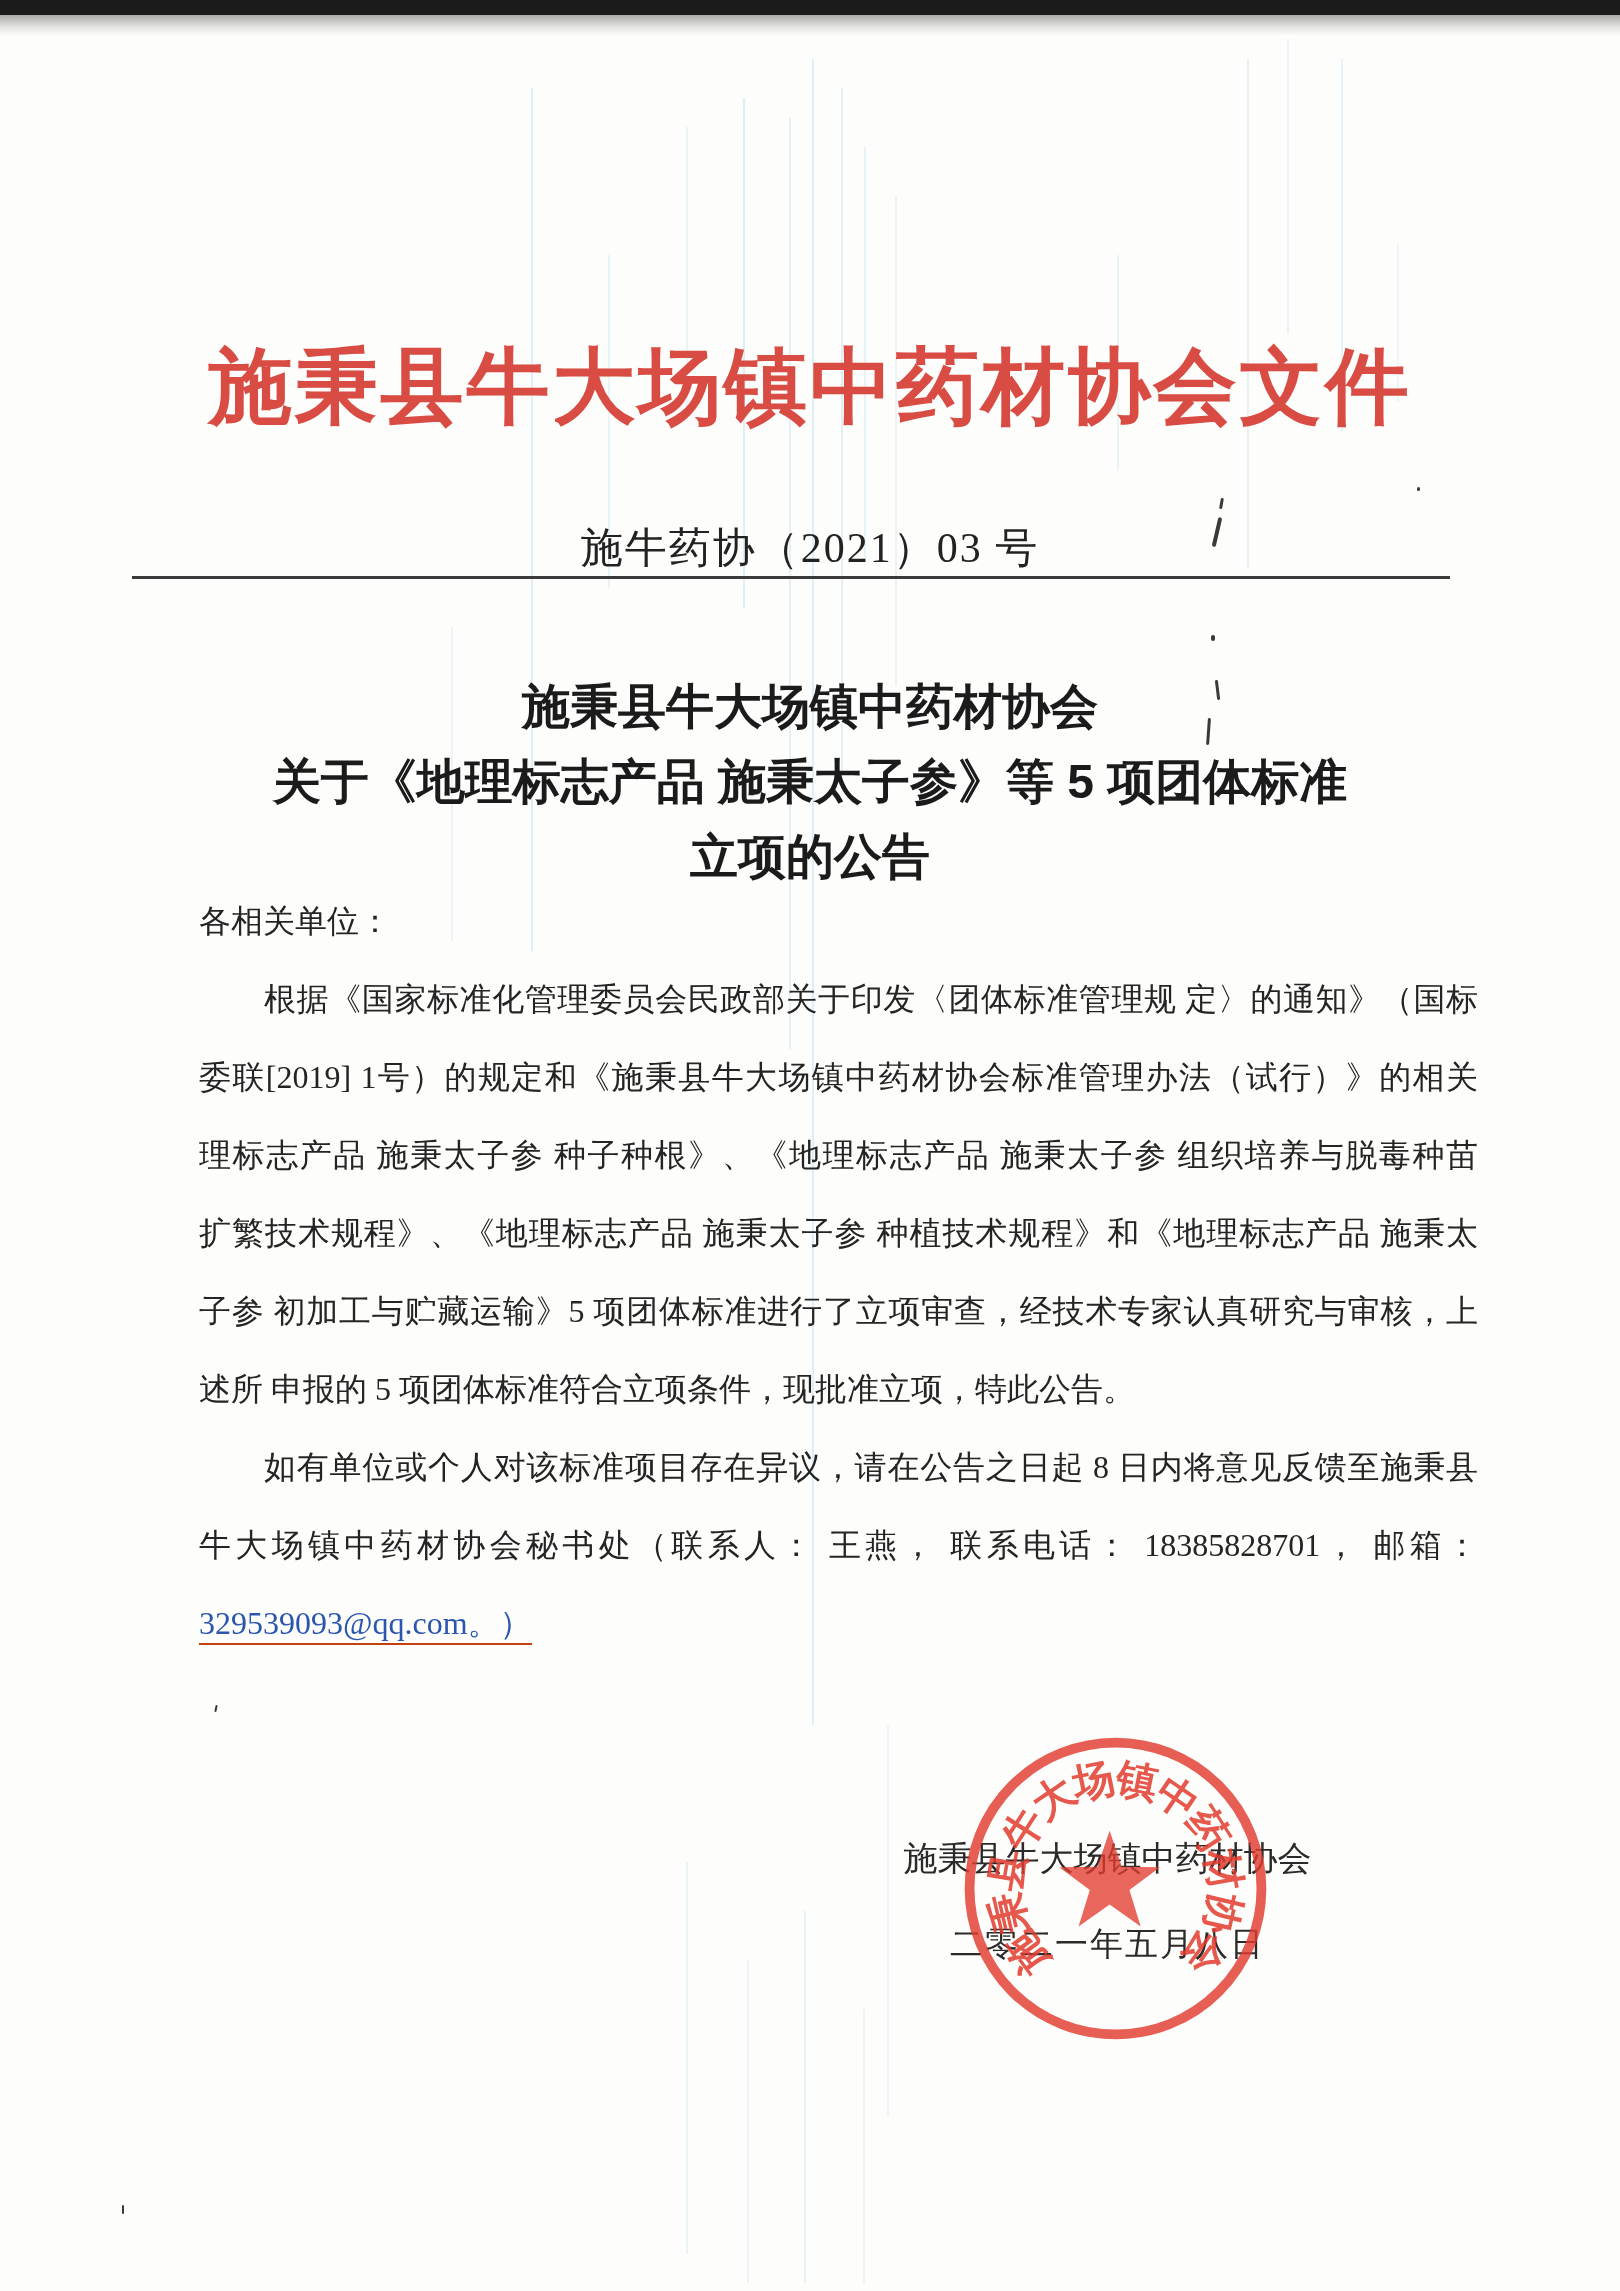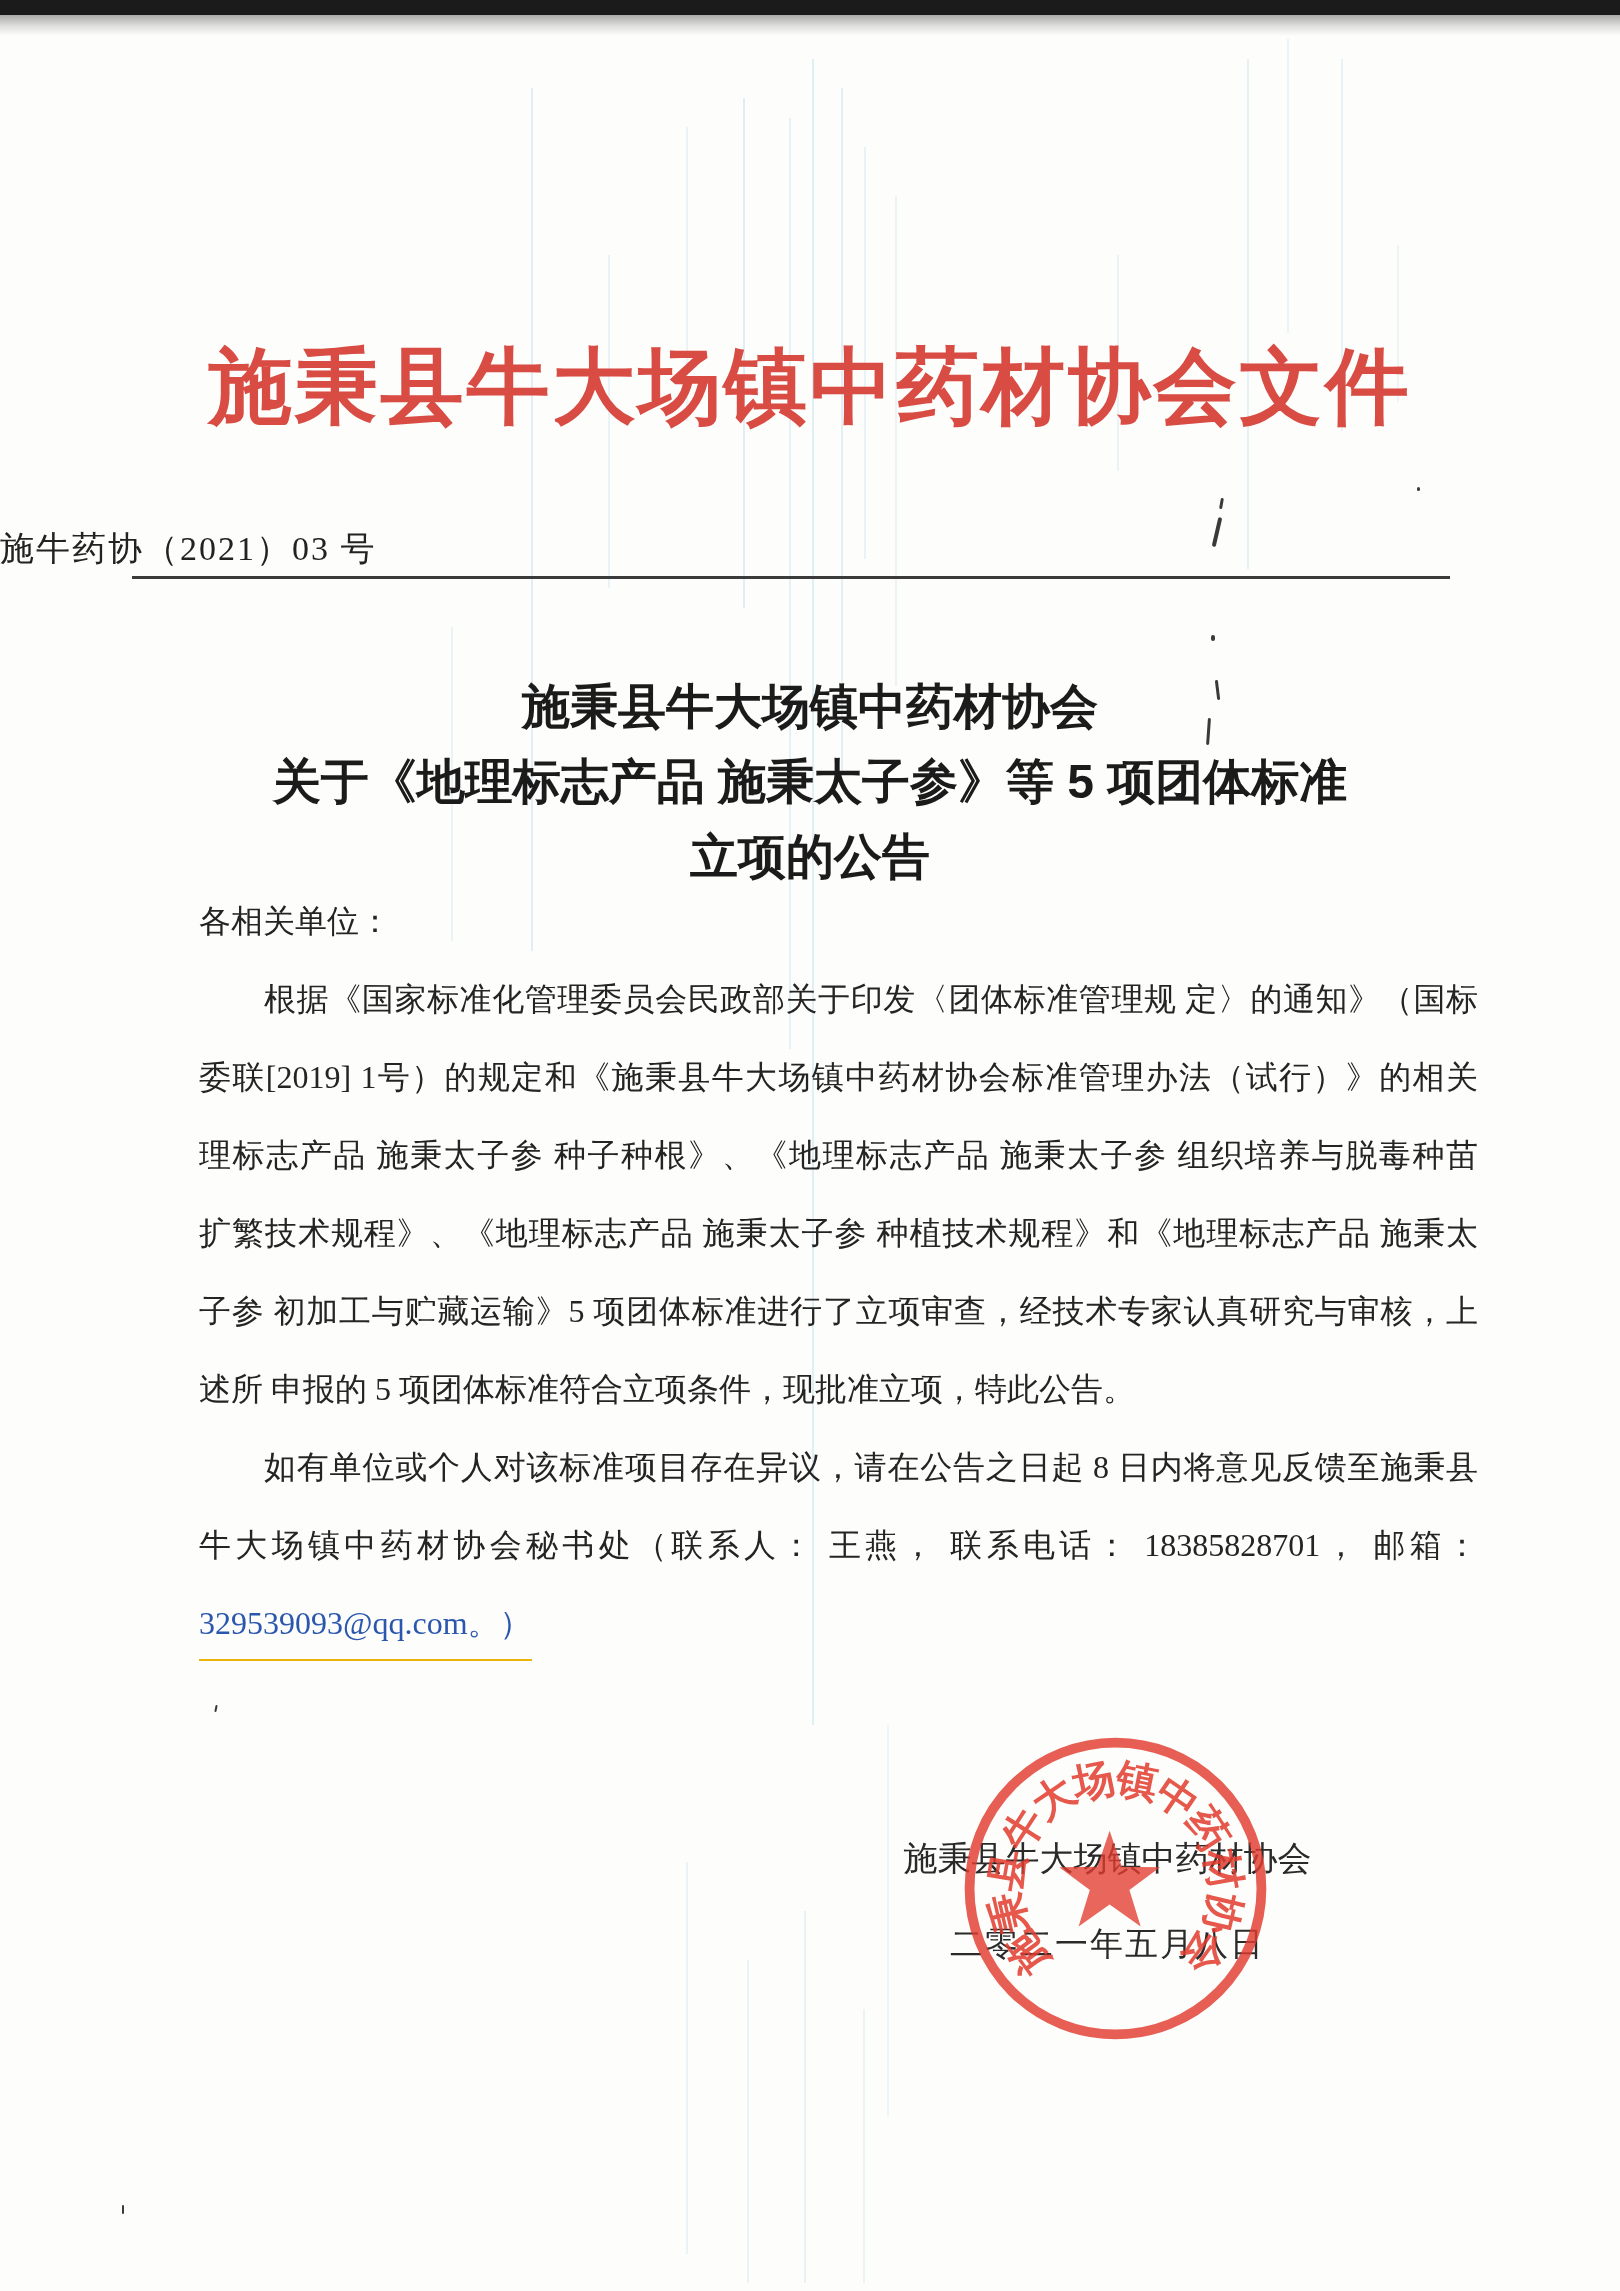--- a/index.html
+++ b/index.html
@@ -27,22 +27,22 @@
   
   .red-title{
     position:absolute;top:338px;left:0;width:100%;height:98px;
     line-height:98px;text-align:center;
     font-size:83px;font-weight:bold;letter-spacing:2.9px;
     color:#d84c44;
     font-family:"Liberation Serif","DejaVu Serif",serif;
   }
   .doc-number{
     position:absolute;top:523px;left:0;width:100%;height:51px;
-    line-height:51px;text-align:left;
-    font-size:34px;letter-spacing:2px;color:#222;
+    line-height:51px;text-align:center;
+    font-size:42px;letter-spacing:2px;color:#222;
   }
   .rule{
     position:absolute;top:576px;left:132px;width:1318px;height:2.9px;
     background:#3b3b3b;
   }
   
   .doc-title{
     position:absolute;top:669px;left:0;width:100%;
     text-align:center;color:#1b1b1b;
     font-family:"Liberation Sans","DejaVu Sans",sans-serif;
@@ -53,22 +53,22 @@
   .body-block{
     position:absolute;top:882px;left:199px;width:1279px;
     font-size:32px;color:#242424;
   }
   .bline{height:78px;line-height:78px;white-space:nowrap;}
   .bline.fill{text-align:justify;text-align-last:justify;}
   .bline.indent{text-indent:65px;}
   .email-line{height:78px;line-height:78px;}
   .email-link{
     color:#2a56ad;text-decoration:none;
-    border-bottom:2px solid #eab308;
-    padding-bottom:18px;cursor:pointer;
+    border-bottom:2px solid #c2410c;
+    padding-bottom:2px;cursor:pointer;
   }
   
   .sign-org{
     position:absolute;top:1835px;left:882px;width:451px;height:47px;
     line-height:47px;text-align:center;font-size:34px;color:#2a2a2a;
   }
   .sign-date{
     position:absolute;top:1921px;left:887px;width:441px;height:47px;
     line-height:47px;text-align:center;font-size:33px;letter-spacing:2px;color:#2a2a2a;
   }

